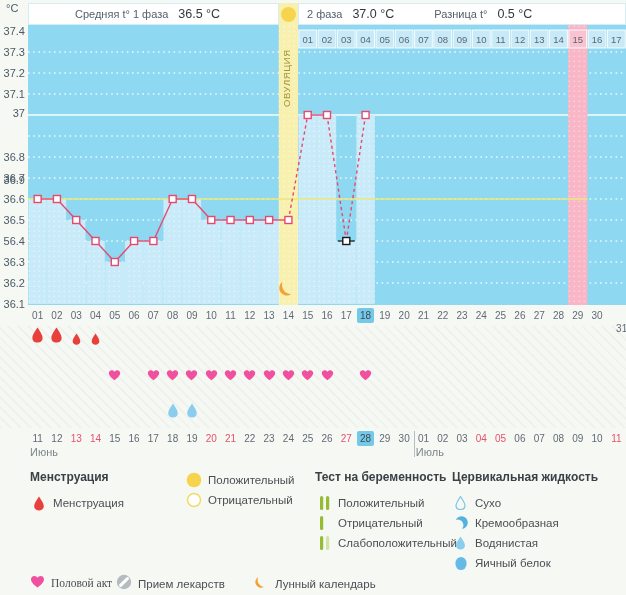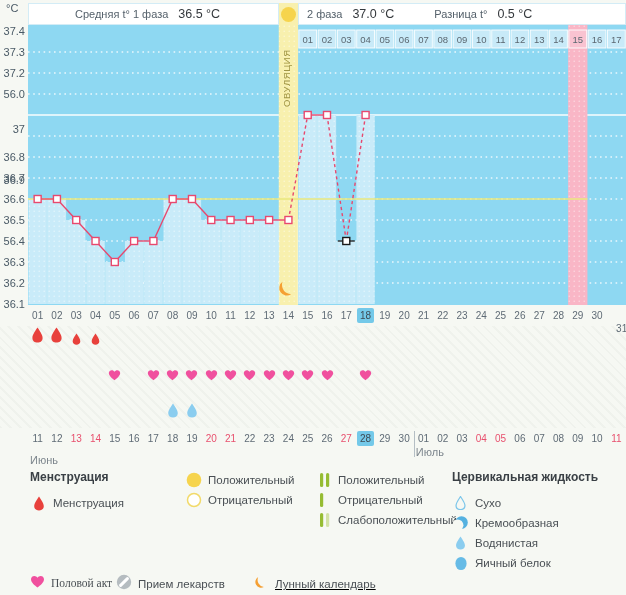--- a/index.html
+++ b/index.html
@@ -47,22 +47,22 @@
     <span class="lbl">2 фаза</span>
     <span class="val">37.0 °C</span>
     <span class="lbl sep">Разница t°</span>
     <span class="val">0.5 °C</span>
   </div>
 
   <div id="yaxis">
       <div class="ylabel" style="top: 31px;">37.4</div>
       <div class="ylabel" style="top: 52px;">37.3</div>
       <div class="ylabel" style="top: 73px;">37.2</div>
-      <div class="ylabel" style="top: 94px;">56.0</div>
-      <div class="ylabel" style="top: 129px;">37</div>
+      <div class="ylabel" style="top: 94px;">37.1</div>
+      <div class="ylabel" style="top: 113px;">37</div>
       <div class="ylabel" style="top: 136px; margin-top: 44px;">36.9</div>
       <div class="ylabel" style="top: 157px;">36.8</div>
       <div class="ylabel" style="top: 178px;">36.7</div>
       <div class="ylabel" style="top: 199px;">36.6</div>
       <div class="ylabel" style="top: 220px;">36.5</div>
       <div class="ylabel" style="top: 241px;">56.4</div>
       <div class="ylabel" style="top: 262px;">36.3</div>
       <div class="ylabel" style="top: 283px;">36.2</div>
       <div class="ylabel" style="top: 304px;">36.1</div>
     </div>
@@ -337,21 +337,21 @@
       <div class="datecell red" style="left: 471.677px; top: 431px; width: 19.2903px;">04</div>
       <div class="datecell red" style="left: 490.968px; top: 431px; width: 19.2903px;">05</div>
       <div class="datecell" style="left: 510.258px; top: 431px; width: 19.2903px;">06</div>
       <div class="datecell" style="left: 529.548px; top: 431px; width: 19.2903px;">07</div>
       <div class="datecell" style="left: 548.839px; top: 431px; width: 19.2903px;">08</div>
       <div class="datecell" style="left: 568.129px; top: 431px; width: 19.2903px;">09</div>
       <div class="datecell" style="left: 587.419px; top: 431px; width: 19.2903px;">10</div>
       <div class="datecell red" style="left: 606.71px; top: 431px; width: 19.2903px;">11</div>
     </div>
   <div id="monthsRow">
-      <div class="monthlbl" style="left: 30px; top: 446px; margin-top: 8px;">Июнь</div>
+      <div class="monthlbl" style="left: 30px; top: 446px;">Июнь</div>
       <div class="mdivider" style="left: 414px; top: 431px; height: 26px;"></div>
       <div class="monthlbl" style="left: 415.806px; top: 446px;">Июль</div>
     </div>
 
   <div id="legend">
       <div class="leg-col" style="left: 30px;">
         <h4>Менструация</h4>
         <div class="leg-item">
           <span class="ic">
             <svg width="12" height="15" viewBox="0 0 12 16">
@@ -373,20 +373,21 @@
         <div class="leg-item">
           <span class="ic">
             <svg width="16" height="16" viewBox="0 0 16 16">
               <circle cx="8" cy="8" r="6.5" fill="#ffffff" stroke="#f2da6a" stroke-width="1.5"></circle>
             </svg>
           </span>
           <span class="tx">Отрицательный</span>
         </div>
       </div>
       <div class="leg-col" style="left: 315px;">
+        <h4>Тест на беременность</h4>
         <div class="leg-item">
           <span class="ic">
             <svg width="16" height="16" viewBox="0 0 16 16">
               <rect x="4" y="1" width="3.2" height="14" rx="1.6" fill="#96bc33"></rect>
               <rect x="10" y="1" width="3.2" height="14" rx="1.6" fill="#96bc33"></rect>
             </svg>
           </span>
           <span class="tx">Положительный</span>
         </div>
         <div class="leg-item">
@@ -449,20 +450,20 @@
           </svg></span>
         <span class="tx">Половой акт</span>
       </div>
       <div class="leg-foot" style="left: 116px;">
         <span class="ic"><svg width="16" height="16" viewBox="0 0 16 16">
             <circle cx="8" cy="8" r="7.2" fill="#b5bcc0"></circle>
             <line x1="4.6" y1="11.4" x2="11.4" y2="4.6" stroke="#ffffff" stroke-width="3" stroke-linecap="round"></line>
           </svg></span>
         <span class="tx">Прием лекарств</span>
       </div>
-      <div class="leg-foot" style="left: 253px; text-decoration: underline;">
+      <div class="leg-foot" style="left: 253px;">
         <span class="ic"><svg width="16" height="16" viewBox="0 0 17 16">
             <path d="M8.5 2 A 6 6 0 1 0 8.5 14 A 7.5 7.5 0 0 1 8.5 2 Z" fill="#f5a033" transform="rotate(-30 8.5 8)"></path>
           </svg></span>
         <span class="tx">Лунный календарь</span>
       </div>
     </div>
 </div>
 
 </body></html>

